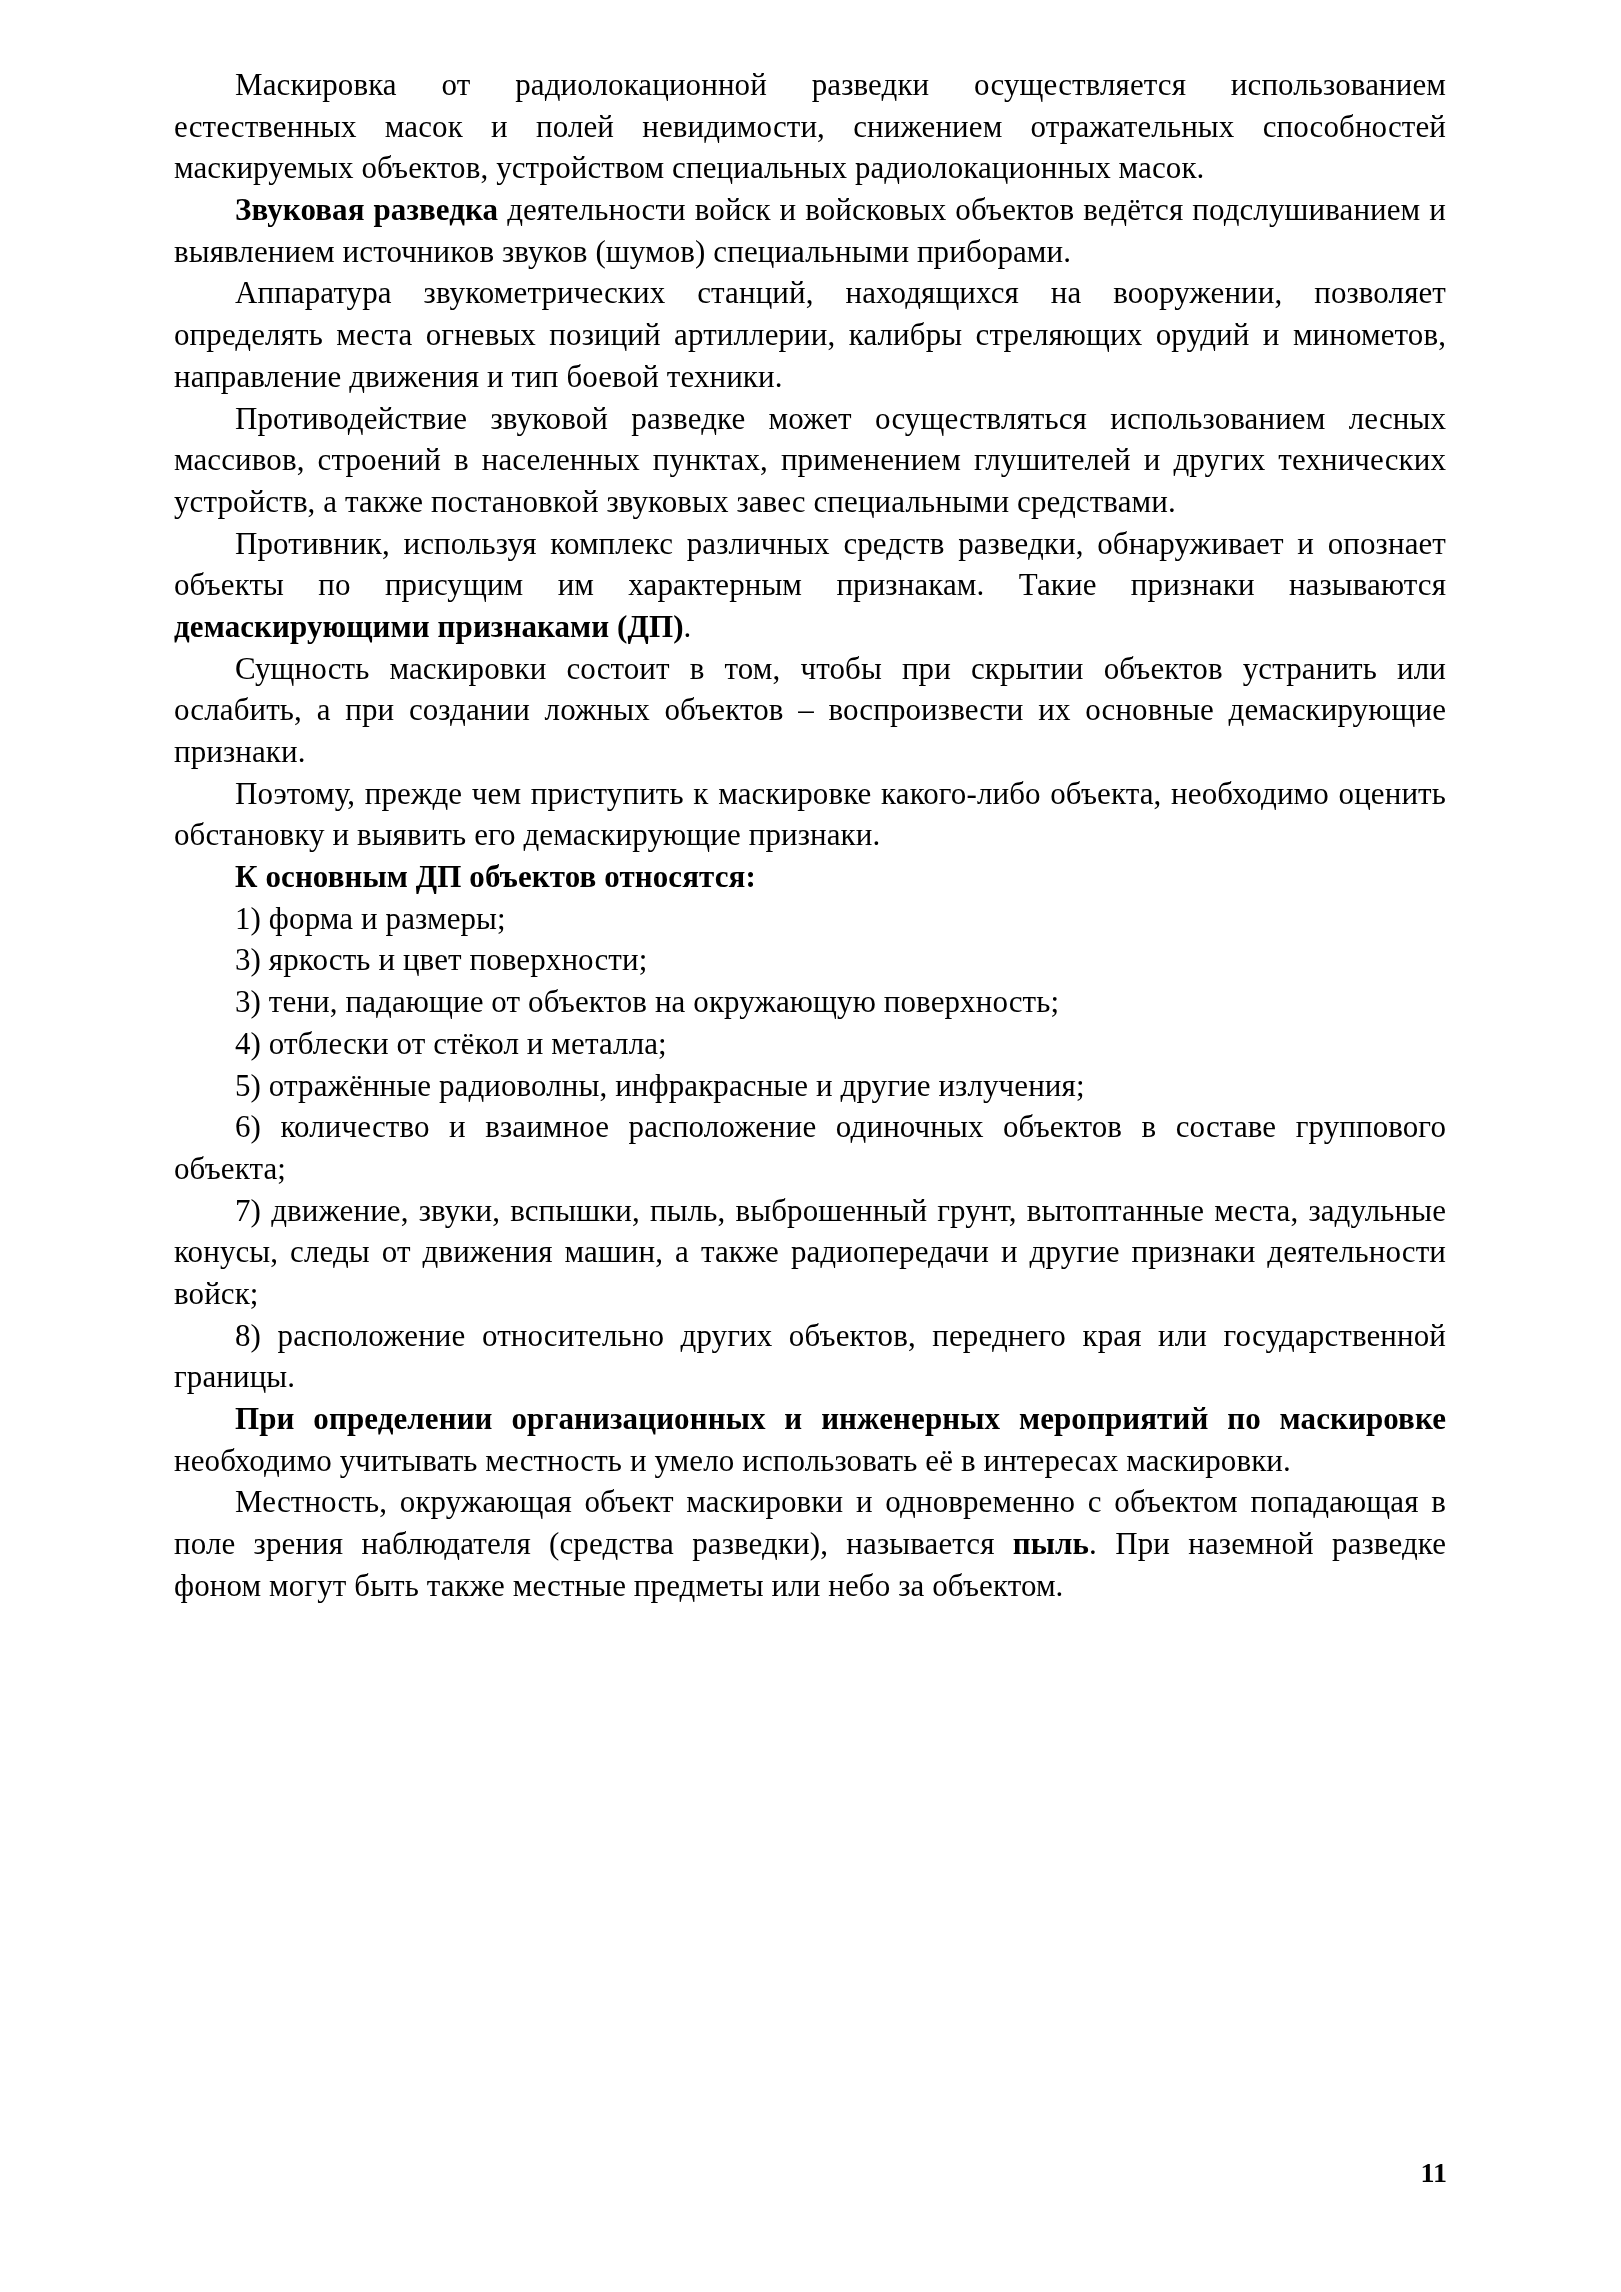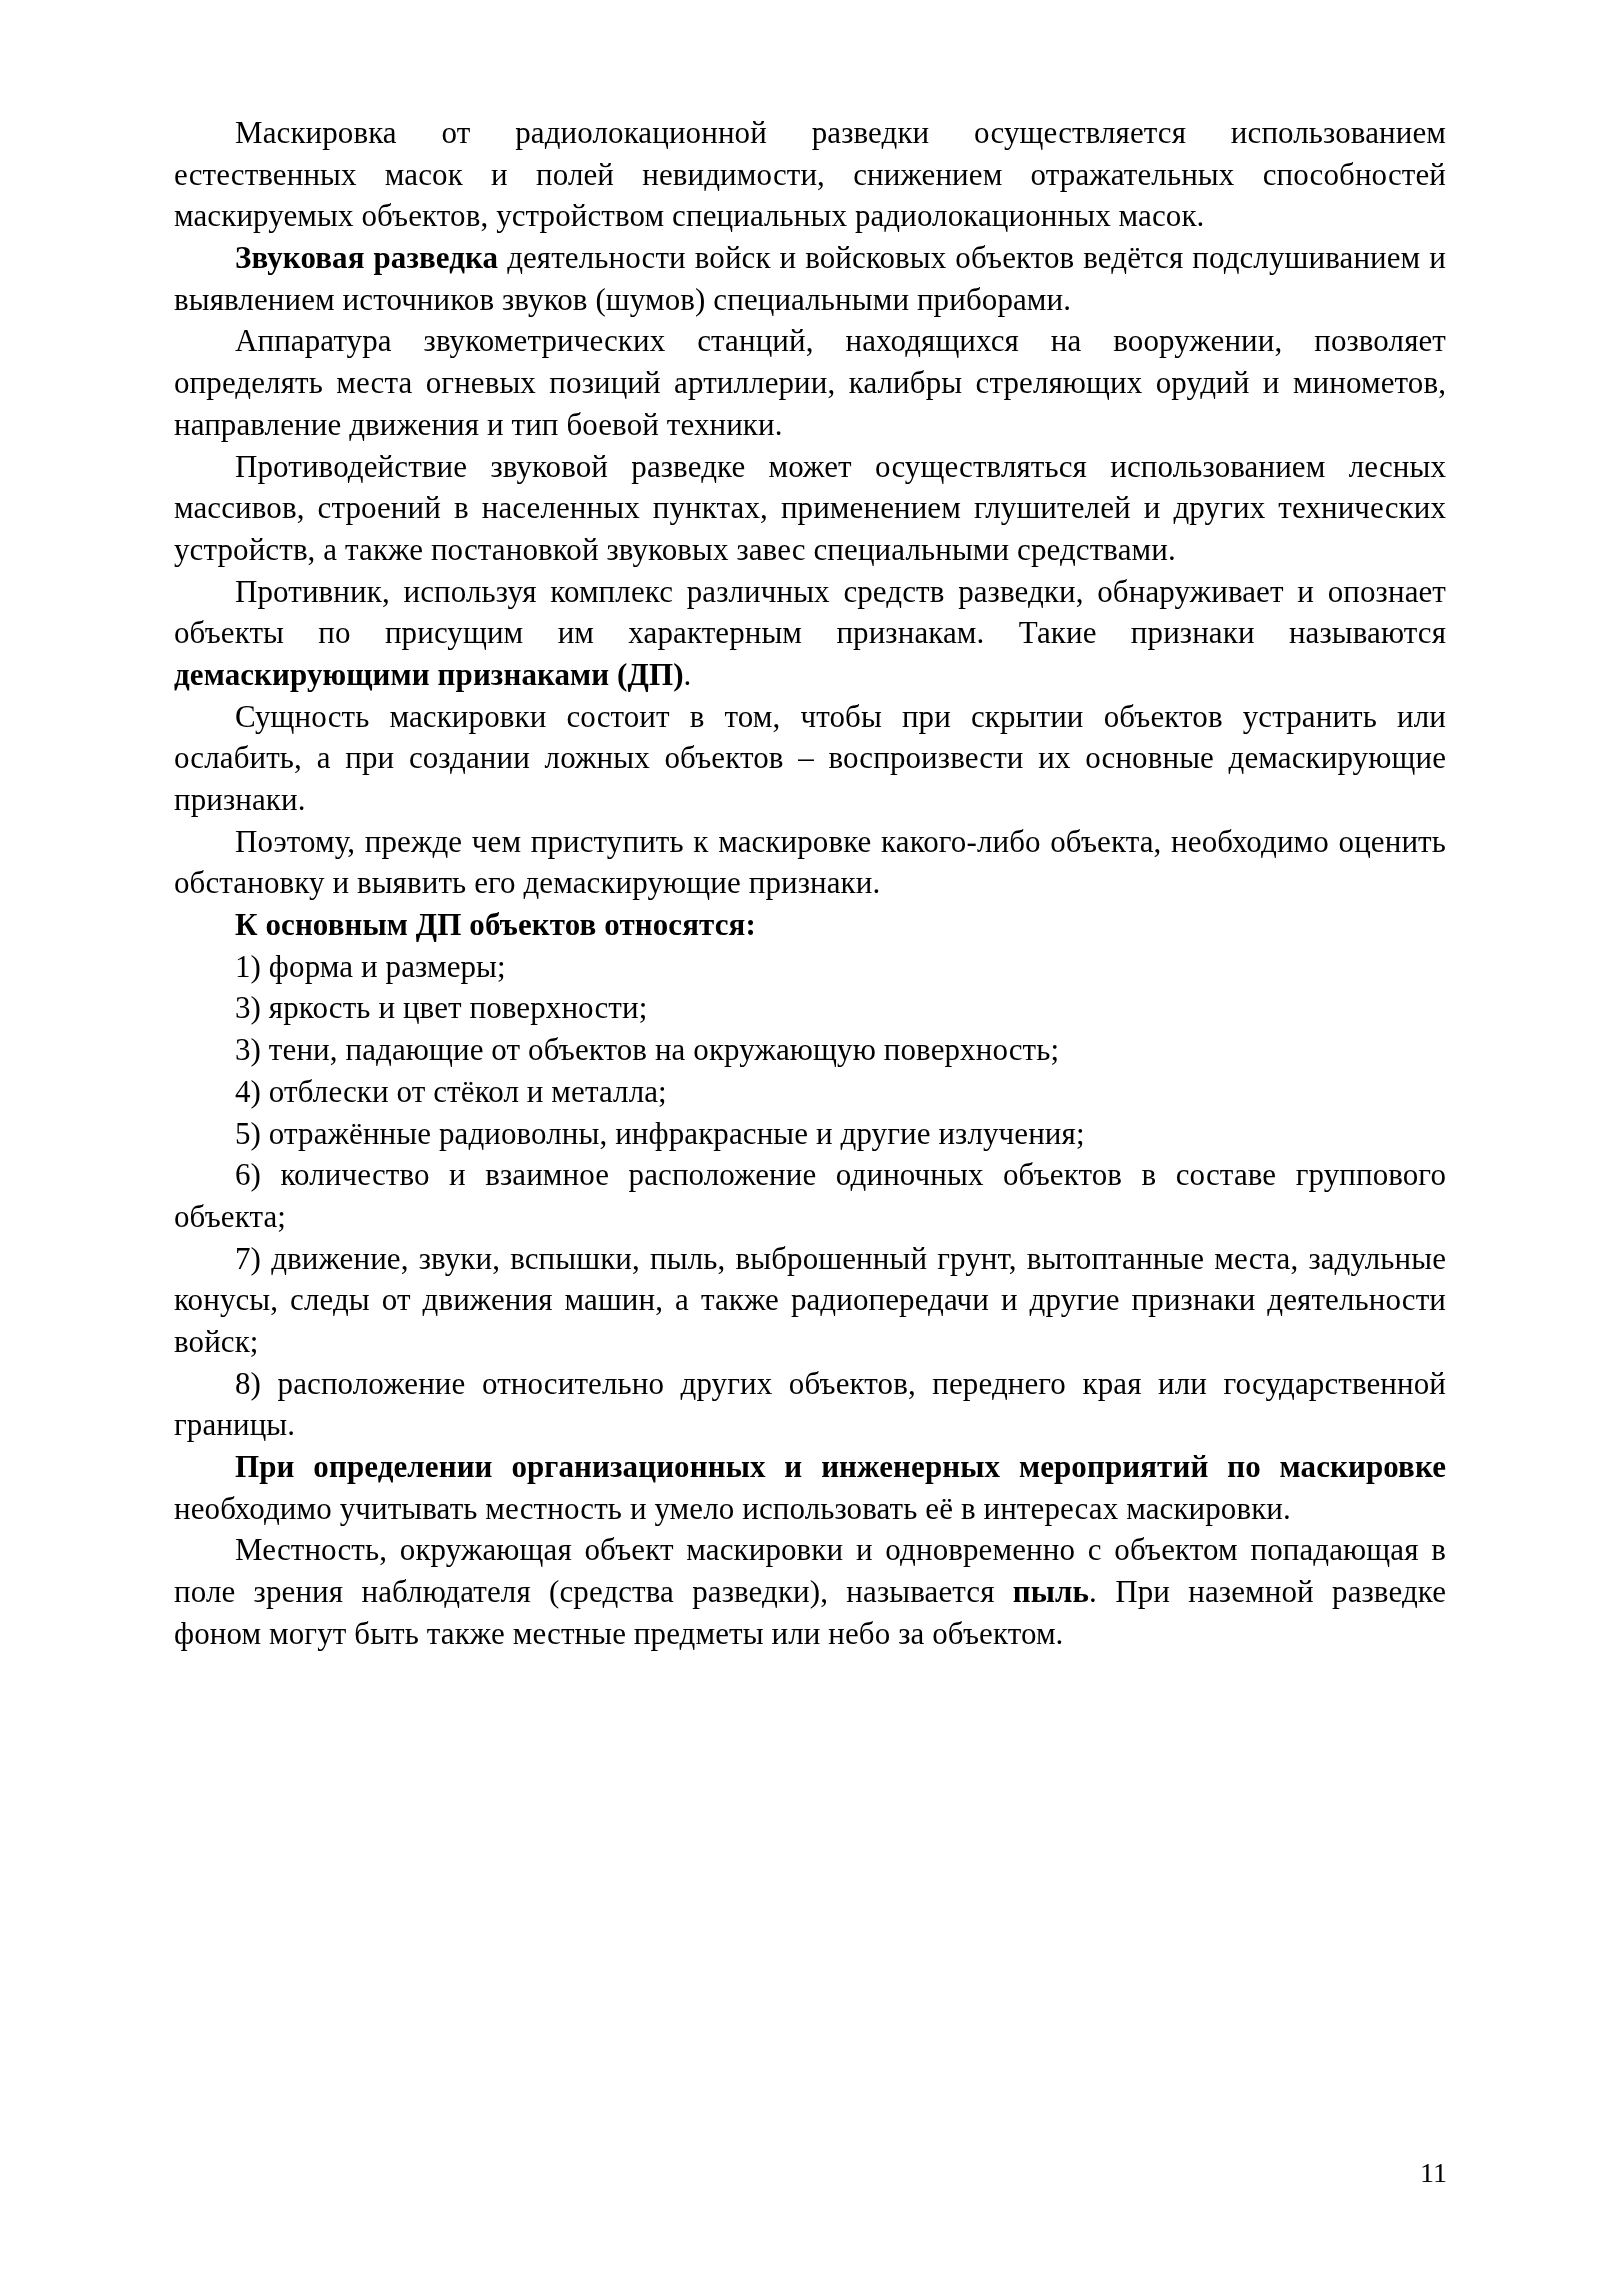--- a/index.html
+++ b/index.html
@@ -11,21 +11,21 @@
     font-family: "Liberation Serif", "DejaVu Serif", serif;
     color: #000000;
   }
   .page {
     position: relative;
     width: 1621px;
     height: 2293px;
     margin: 0 auto;
     background: #ffffff;
     box-sizing: border-box;
-    padding: 112px 174px 118px 174px;
+    padding: 64px 174px 118px 174px;
   }
   .content {
     width: 1272px;
   }
   p {
     margin: 0;
     font-size: 31px;
     line-height: 1.345;
     text-align: justify;
     text-indent: 61px;
@@ -43,20 +43,21 @@
   b, .bi {
     font-weight: bold;
   }
   .page-number {
     position: absolute;
     right: 174px;
     bottom: 106px;
     font-size: 28px;
     line-height: 1;
     text-align: right;
+    font-weight: bold;
   }
 </style>
 </head>
 <body>
 
 <div class="page">
   <div class="content">
 
     <p>Маскировка от радиолокационной разведки осуществляется использованием естественных масок и полей невидимости, снижением отражательных способностей маскируемых объектов, устройством специальных радиолокационных масок.</p>
     <p><span class="bi">Звуковая разведка</span> деятельности войск и войсковых объектов ведётся подслушиванием и выявлением источников звуков (шумов) специальными приборами.</p>

